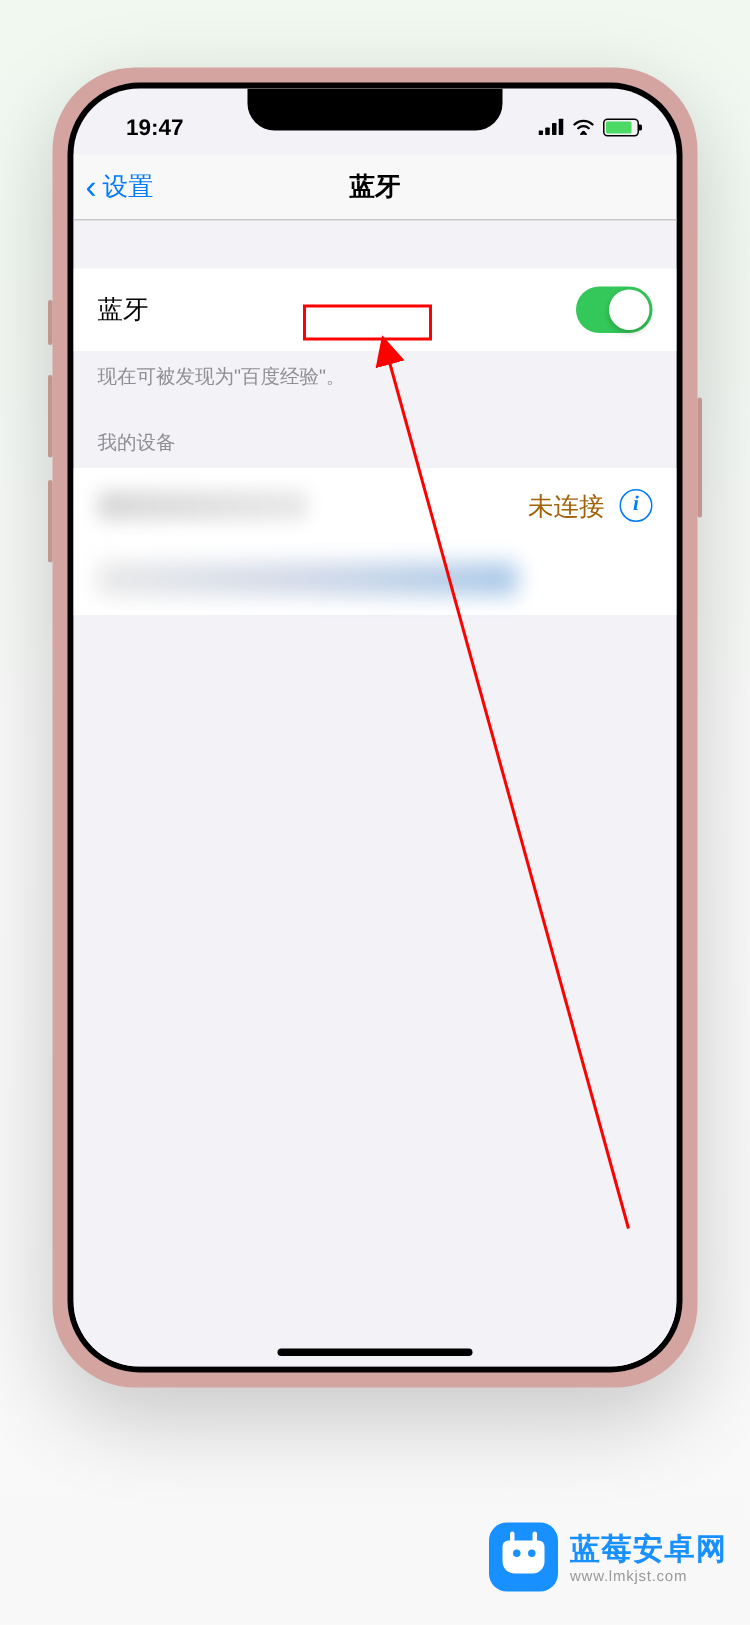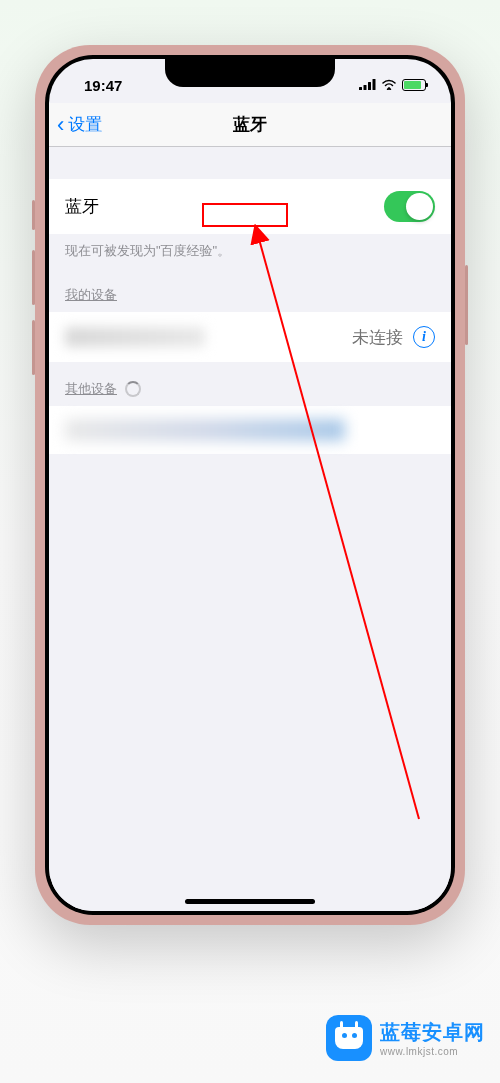--- a/index.html
+++ b/index.html
@@ -227,21 +227,20 @@
       padding: 8px 16px;
     }
     
     .section-header {
       font-size: 13px;
       color: #8e8e93;
       padding: 18px 16px 8px;
       display: flex;
       align-items: center;
       gap: 8px;
-      text-decoration: underline;
     }
     
     .device-row {
       background: #fff;
       display: flex;
       justify-content: space-between;
       align-items: center;
       padding: 12px 16px;
       height: 50px;
     }
@@ -255,21 +254,21 @@
     }
     
     .device-status {
       display: flex;
       align-items: center;
       gap: 10px;
     }
     
     .status-text {
       font-size: 17px;
-      color: #737373;
+      color: #a16207;
     }
     
     .info-icon {
       width: 22px;
       height: 22px;
       border: 1.5px solid #007aff;
       border-radius: 50%;
       display: flex;
       align-items: center;
       justify-content: center;
@@ -481,24 +480,20 @@
         </div>
 
         <div class="device-row">
           <div class="device-name"></div>
           <div class="device-status">
             <span class="status-text">未连接</span>
             <div class="info-icon">i</div>
           </div>
         </div>
 
-        <div class="section-header">
-          <span>其他设备</span>
-          <div class="spinner"></div>
-        </div>
 
         <div class="other-device-row">
           <div class="other-device-blur"></div>
         </div>
       </div>
 
       <div class="highlight-box" style="top: 144px; left: 153px; width: 86px; height: 24px;"></div>
 
       <svg class="arrow-svg">
         <defs>

